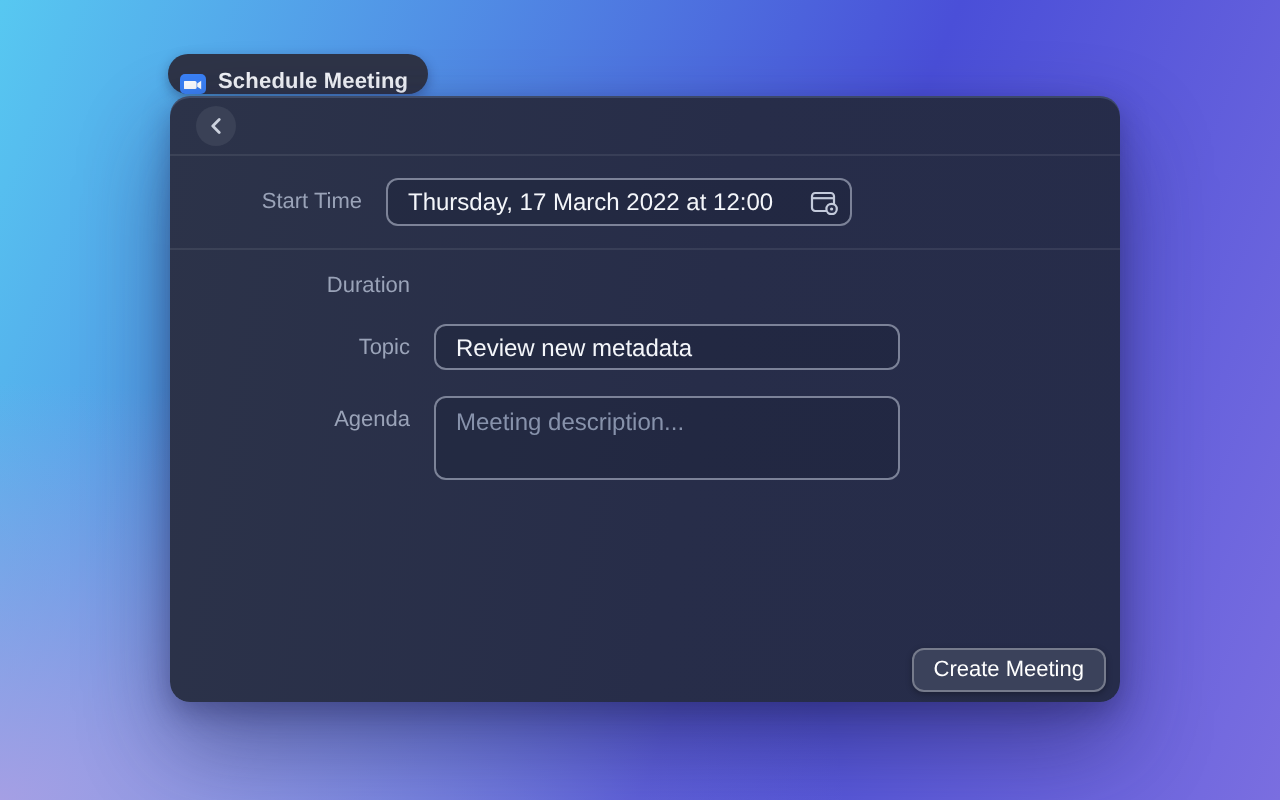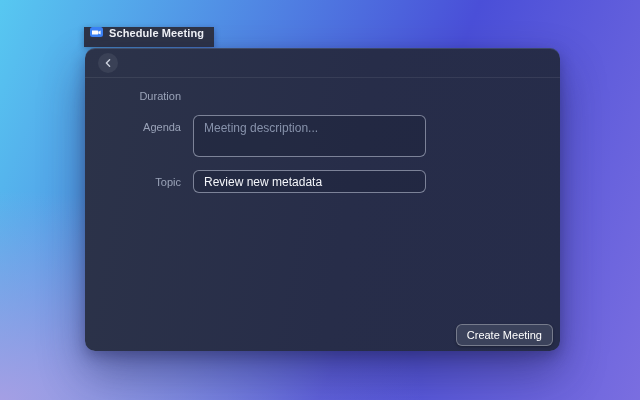--- a/index.html
+++ b/index.html
@@ -9,22 +9,22 @@
   .bg {
     position:relative; width:640px; height:400px;
     background:
       radial-gradient(120% 95% at 0% 100%, rgba(169,159,228,0.95) 0%, rgba(169,159,228,0) 55%),
       linear-gradient(112deg, #57c8f1 0%, #4a4fd8 60%, #7a6ee0 100%);
   }
 
   
   .tag {
     position:absolute; left:84px; top:27px; height:20px;
-    display:flex; align-items:flex-start; gap:6px;
-    background:#2e3447; border-radius:0; padding:0 10px 0 6px;
+    display:flex; align-items:flex-end; gap:6px;
+    background:#2e3447; border-radius:10px; padding:0 10px 0 6px;
     color:#f2f4f8; font-size:11px; font-weight:700; letter-spacing:.1px;
     box-shadow:0 2px 6px rgba(20,20,60,0.35);
   }
   .tag-icon {
     width:13px; height:10px; border-radius:2.5px; background:#3b82f6;
     display:flex; align-items:center; justify-content:center; flex:0 0 auto;
   }
 
   
   .dialog {
@@ -39,21 +39,21 @@
     border-bottom:1px solid rgba(255,255,255,0.08);
   }
   .back-btn {
     width:20px; height:20px; border-radius:50%; border:none; cursor:pointer;
     background:#3a4156; color:#ccd2de;
     display:flex; align-items:center; justify-content:center; padding:0;
   }
 
   .section-start { height:47px; display:flex; align-items:center;
     border-bottom:1px solid rgba(255,255,255,0.08); }
-  .body-section { padding-top:12px; display:flex; flex-direction:column; gap:13px; }
+  .body-section { padding-top:12px; display:flex; flex-direction:column; gap:13px;padding-left:24px; }
 
   .row { display:flex; align-items:center; width:100%; }
   .row.top { align-items:flex-start; }
   .row label {
     width:108px; text-align:right; padding-right:12px;
     font-size:11px; color:#9aa3b8; flex:0 0 auto;
   }
   .row.top label { margin-top:6px; }
 
   .input-wrap { position:relative; width:233px; }
@@ -106,32 +106,48 @@
     <div class="dialog-header">
       <button class="back-btn">
         <span style="display:flex;">
           <svg width="6" height="8" viewBox="0 0 6 8">
               <path d="M4.6 0.8 L1.4 4 L4.6 7.2" stroke="#ccd2de" stroke-width="1.4" fill="none" stroke-linecap="round" stroke-linejoin="round"></path>
             </svg>
         </span>
       </button>
     </div>
 
+    <div class="section-start">
+      <div class="row">
+        <label>Start Time</label>
+        <div class="input-wrap">
+          <input class="field tall" type="text" readonly="" value="Thursday, 17 March 2022 at 12:00" style="">
+          <button class="cal-btn">
+            <svg width="14" height="13" viewBox="0 0 14 13">
+              <rect x="1" y="2" width="11" height="9" rx="1.6" fill="none" stroke="#c3cadb" stroke-width="1.1"></rect>
+              <line x1="1" y1="4.6" x2="12" y2="4.6" stroke="#c3cadb" stroke-width="1.1"></line>
+              <circle cx="10.8" cy="10" r="2.6" fill="#272d49" stroke="#c3cadb" stroke-width="1.1"></circle>
+              <circle cx="10.8" cy="10" r="0.8" fill="#c3cadb"></circle>
+            </svg>
+          </button>
+        </div>
+      </div>
+    </div>
 
     <div class="body-section">
       <div class="row">
         <label>Duration</label>
       </div>
 
+      <div class="row">
+        <label>Topic</label>
+        <input class="field" type="text" value="Review new metadata" style="">
+      </div>
+
       <div class="row top">
         <label>Agenda</label>
         <textarea class="field" placeholder="Meeting description..." style=""></textarea>
-      </div>
-
-      <div class="row">
-        <label>Topic</label>
-        <input class="field" type="text" value="Review new metadata" style="">
       </div>
     </div>
 
     <button class="create-btn">Create Meeting</button>
   </div>
 </div>
 
 </body></html>

